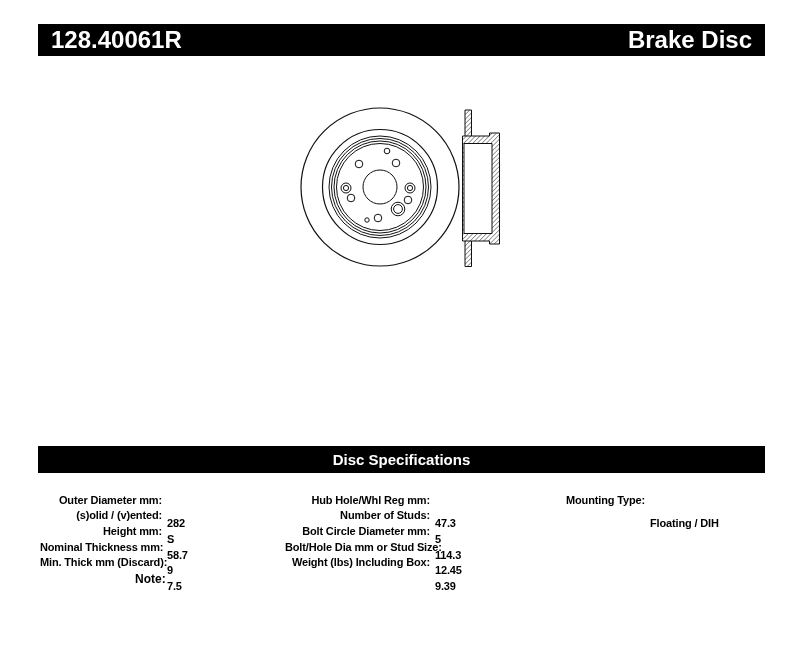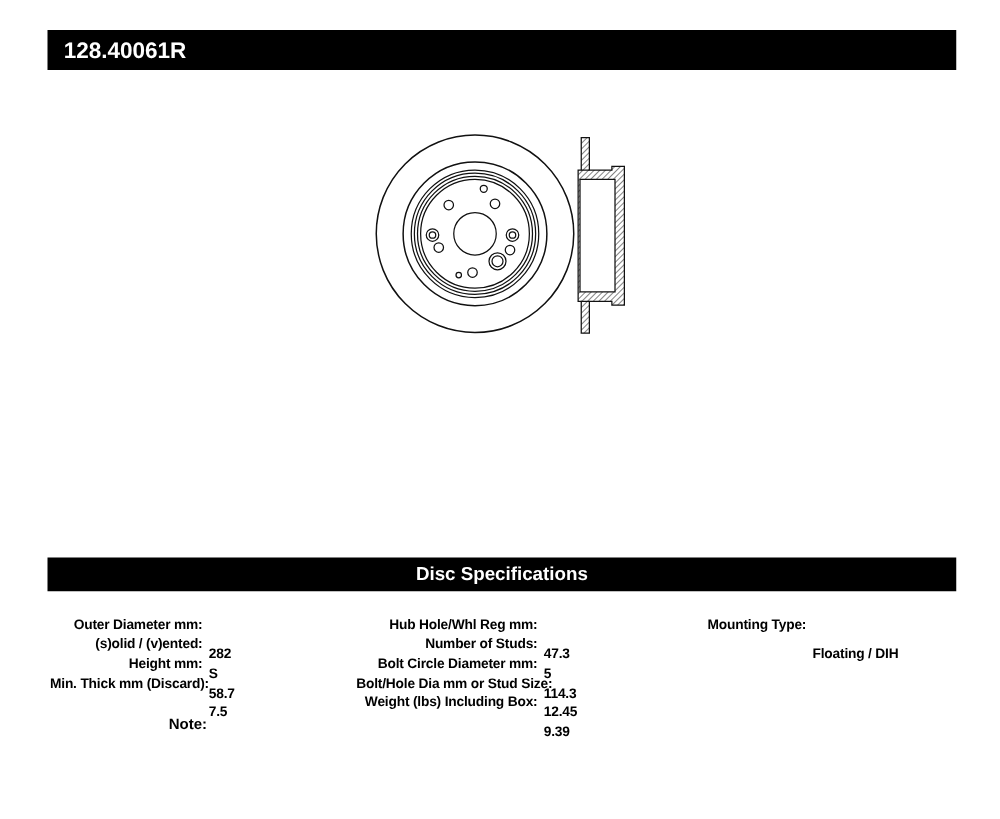--- a/index.html
+++ b/index.html
@@ -16,21 +16,21 @@
     background:#000;
     color:#fff;
     display:flex;
     align-items:center;
     box-sizing:border-box;
   }
   .header-bar {
     left:38px; top:24px; width:727px; height:32px;
     justify-content:space-between;
     padding:0 13px;
-    font-size:18px;
+    font-size:24px;
     font-weight:bold;
   }
   .spec-bar {
     left:38px; top:446px; width:727px; height:27px;
     justify-content:center;
     font-size:15px;
     font-weight:bold;
   }
   #drawing {
     position:absolute;
@@ -64,20 +64,21 @@
     font-size:12px;
     font-weight:bold;
     padding-left:40px;
   }
 </style>
 </head>
 <body>
 
 <div class="bar header-bar">
   <span>128.40061R</span>
+  <span>Brake Disc</span>
 </div>
 
 <svg id="drawing" viewBox="280 95 240 190" xmlns="http://www.w3.org/2000/svg">
   <defs>
     <pattern id="hatch" width="3.2" height="3.2" patternUnits="userSpaceOnUse" patternTransform="rotate(45)">
       <line x1="0" y1="0" x2="0" y2="3.2" stroke="#222" stroke-width="0.9"></line>
     </pattern>
   </defs>
   <g id="front-view">
       <circle cx="380" cy="187" r="79" fill="none" stroke="#111111" stroke-width="1.2"></circle>
@@ -119,20 +120,24 @@
     </div>
     <div class="spec-row">
       <span class="spec-label">(s)olid / (v)ented:</span>
       <span class="spec-value">S</span>
     </div>
     <div class="spec-row">
       <span class="spec-label">Height mm:</span>
       <span class="spec-value">58.7</span>
     </div>
     <div class="spec-row">
+      <span class="spec-label">Nominal Thickness mm:</span>
+      <span class="spec-value">9</span>
+    </div>
+    <div class="spec-row">
       <span class="spec-label">Min. Thick mm (Discard):</span>
       <span class="spec-value">7.5</span>
     </div>
   </div>
 <div class="spec-col" id="col-middle">
     <div class="spec-row">
       <span class="spec-label">Hub Hole/Whl Reg mm:</span>
       <span class="spec-value">47.3</span>
     </div>
     <div class="spec-row">

